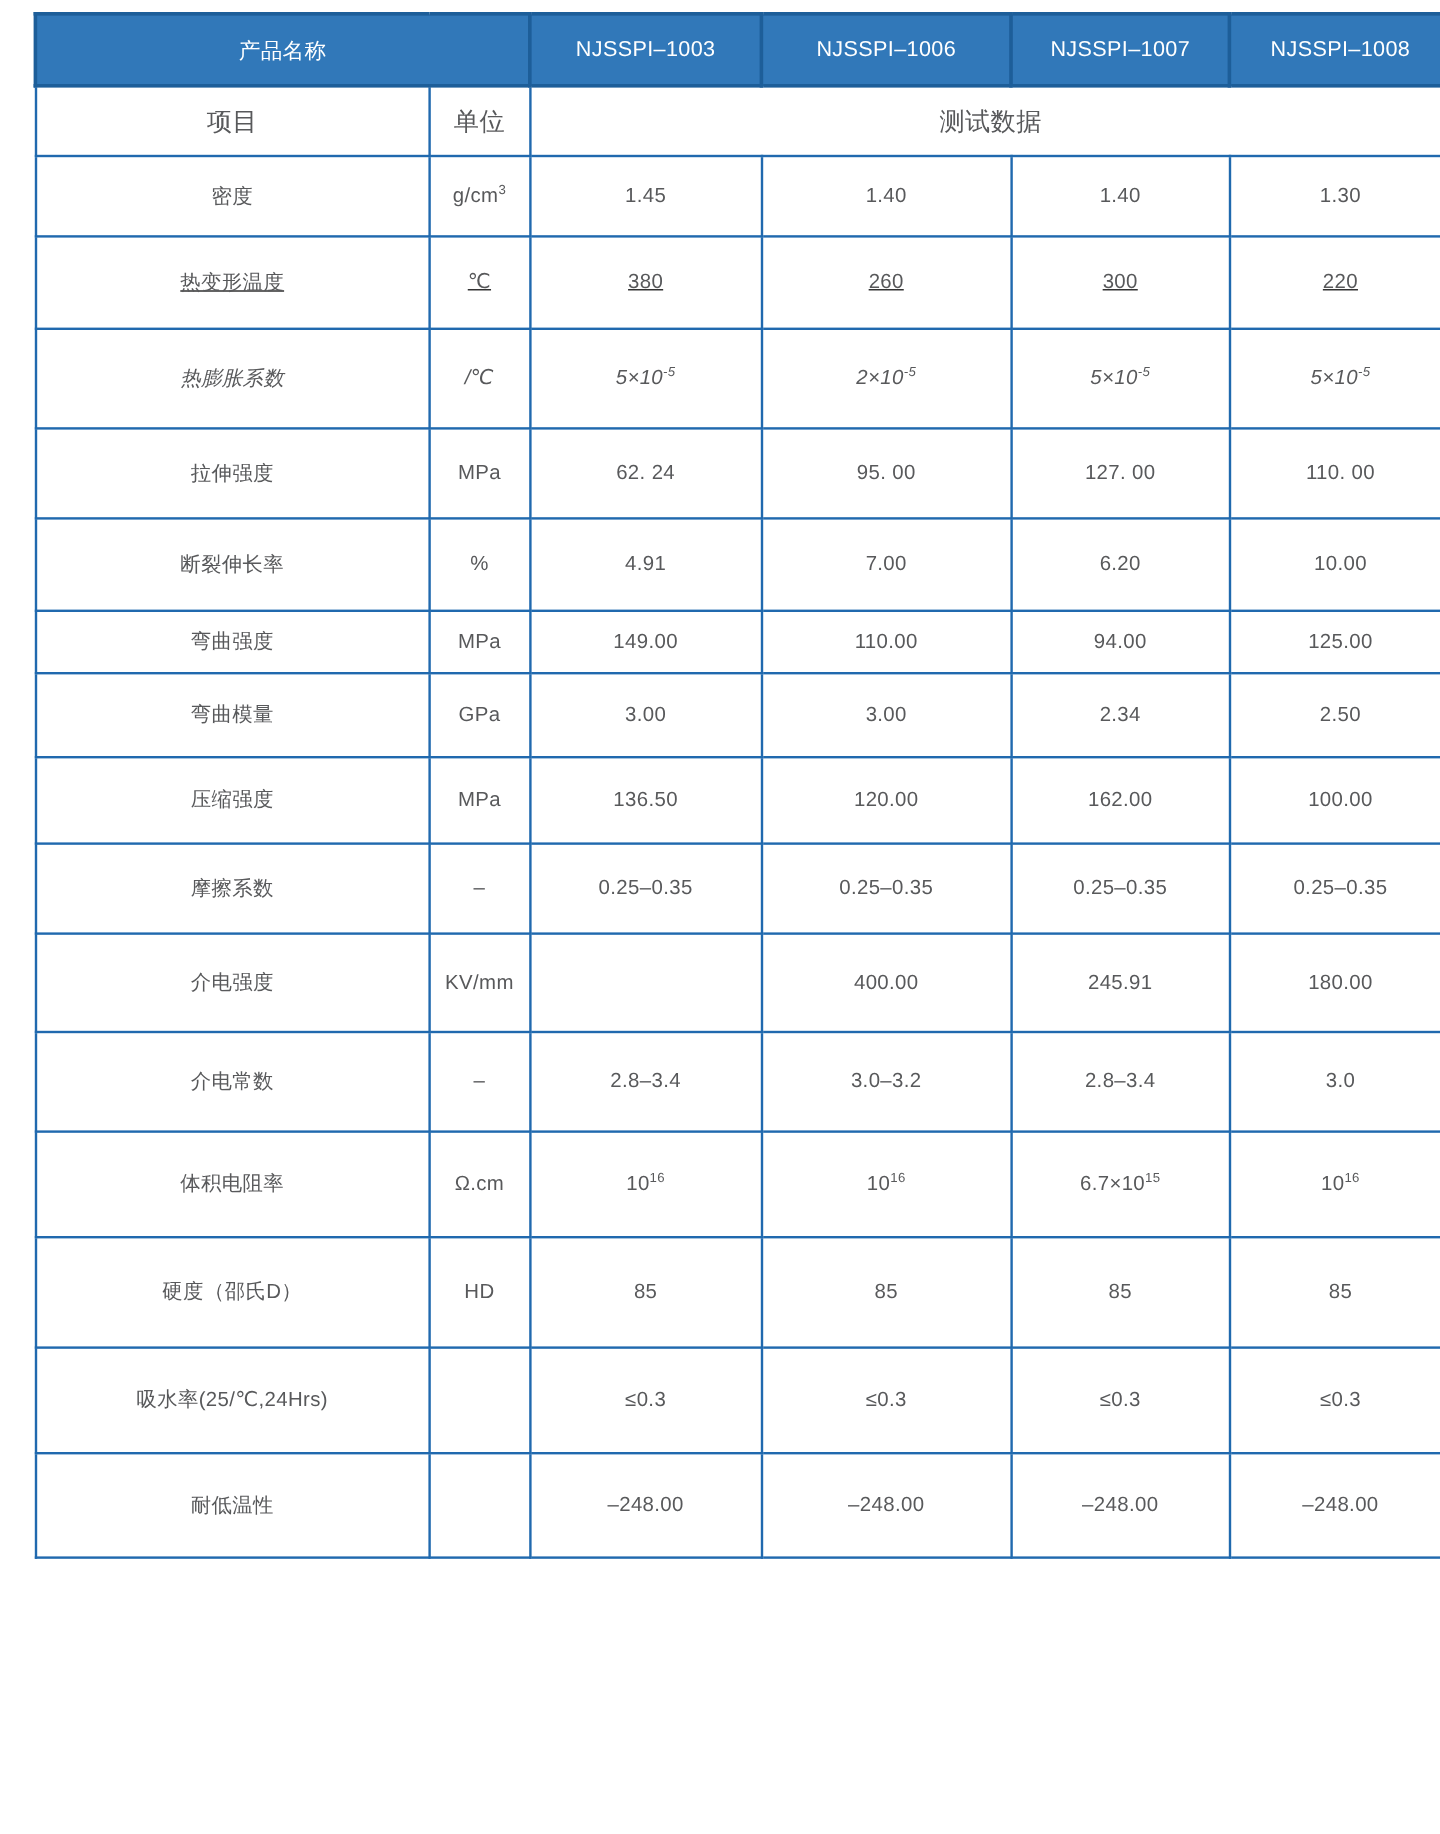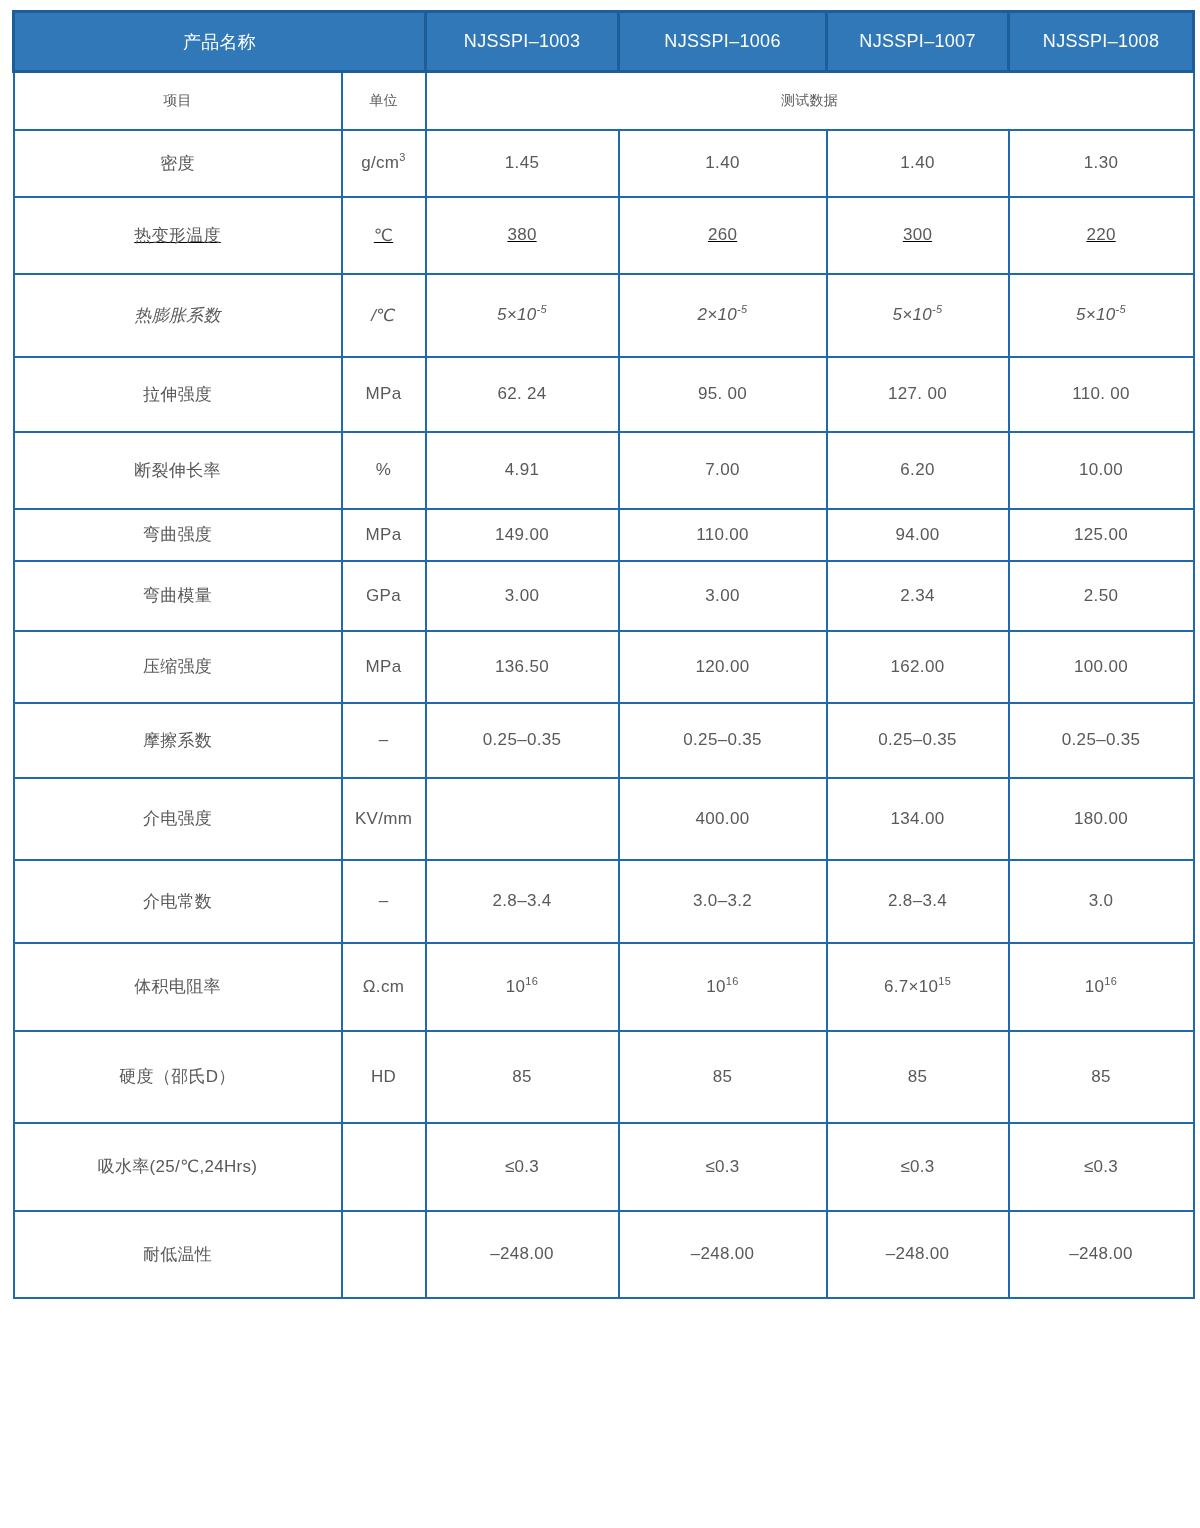--- a/index.html
+++ b/index.html
@@ -16,21 +16,21 @@
     background: #ffffff;
     width: 1200px;
     font-family: "Liberation Sans", "DejaVu Sans", sans-serif;
   }
   .page {
     width: 1200px;
     height: 1528px;
     background: #ffffff;
   }
   .table-wrap {
-    padding: 10px 10px 0 12px;
+    padding: 10px 10px 0 28px;
   }
   table.spec {
     border-collapse: collapse;
     table-layout: fixed;
     width: 1180px;
   }
   table.spec th, table.spec td {
     border: 2px solid var(--grid-border);
     text-align: center;
     vertical-align: middle;
@@ -46,21 +46,21 @@
     background: var(--header-bg);
     border: 3px solid var(--header-border);
     color: var(--header-text);
     font-size: 18px;
     font-weight: 400;
     height: 60px;
   }
   
   table.spec tr.sub-row td {
     height: 58px;
-    font-size: 14px;
+    font-size: 21px;
   }
   sup { font-size: 11px; line-height: 0; }
 
   
   tbody.body-rows tr:nth-child(1)  { height: 67px; }
   tbody.body-rows tr:nth-child(2)  { height: 77px; text-decoration: underline; }
   tbody.body-rows tr:nth-child(3)  { height: 83px; font-style: italic; }
   tbody.body-rows tr:nth-child(4)  { height: 75px; }
   tbody.body-rows tr:nth-child(5)  { height: 77px; }
   tbody.body-rows tr:nth-child(6)  { height: 52px; }
@@ -179,21 +179,21 @@
             <td>0.25–0.35</td>
             <td>0.25–0.35</td>
             <td>0.25–0.35</td>
             <td>0.25–0.35</td>
           </tr>
           <tr>
             <td>介电强度</td>
             <td>KV/mm</td>
             <td></td>
             <td>400.00</td>
-            <td>134.00</td>
+            <td>245.91</td>
             <td>180.00</td>
           </tr>
           <tr>
             <td>介电常数</td>
             <td>–</td>
             <td>2.8–3.4</td>
             <td>3.0–3.2</td>
             <td>2.8–3.4</td>
             <td>3.0</td>
           </tr>

